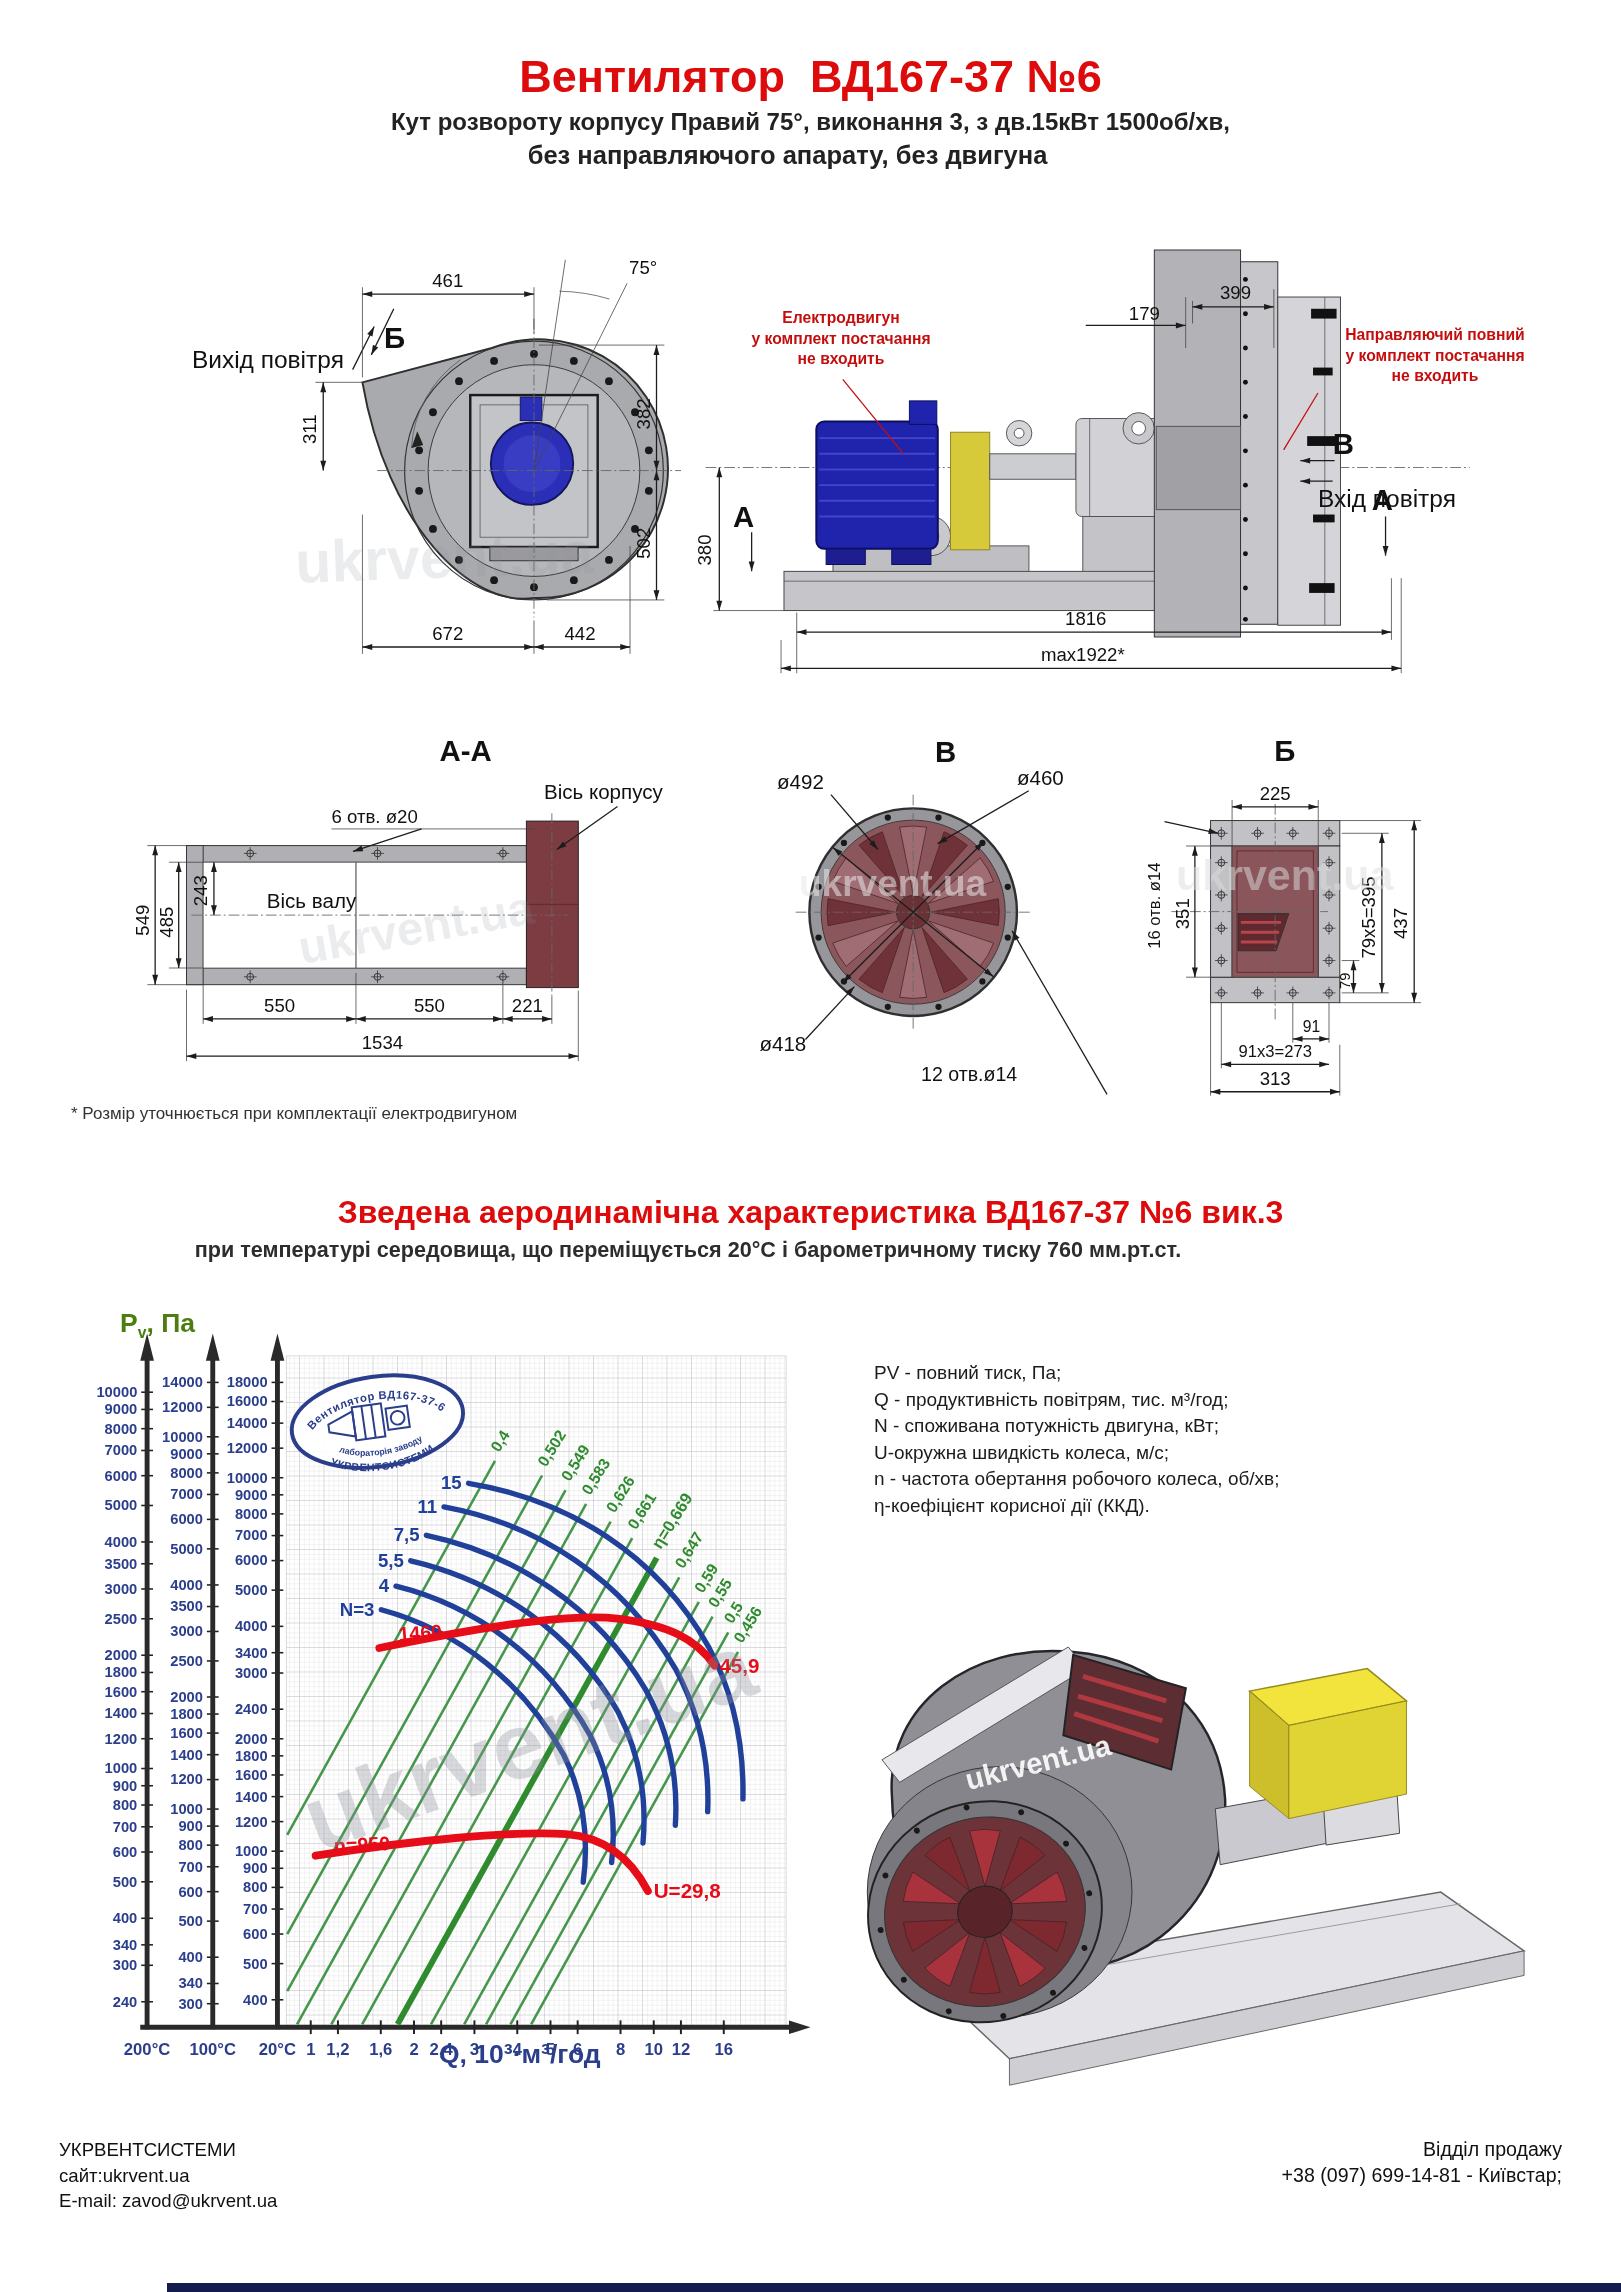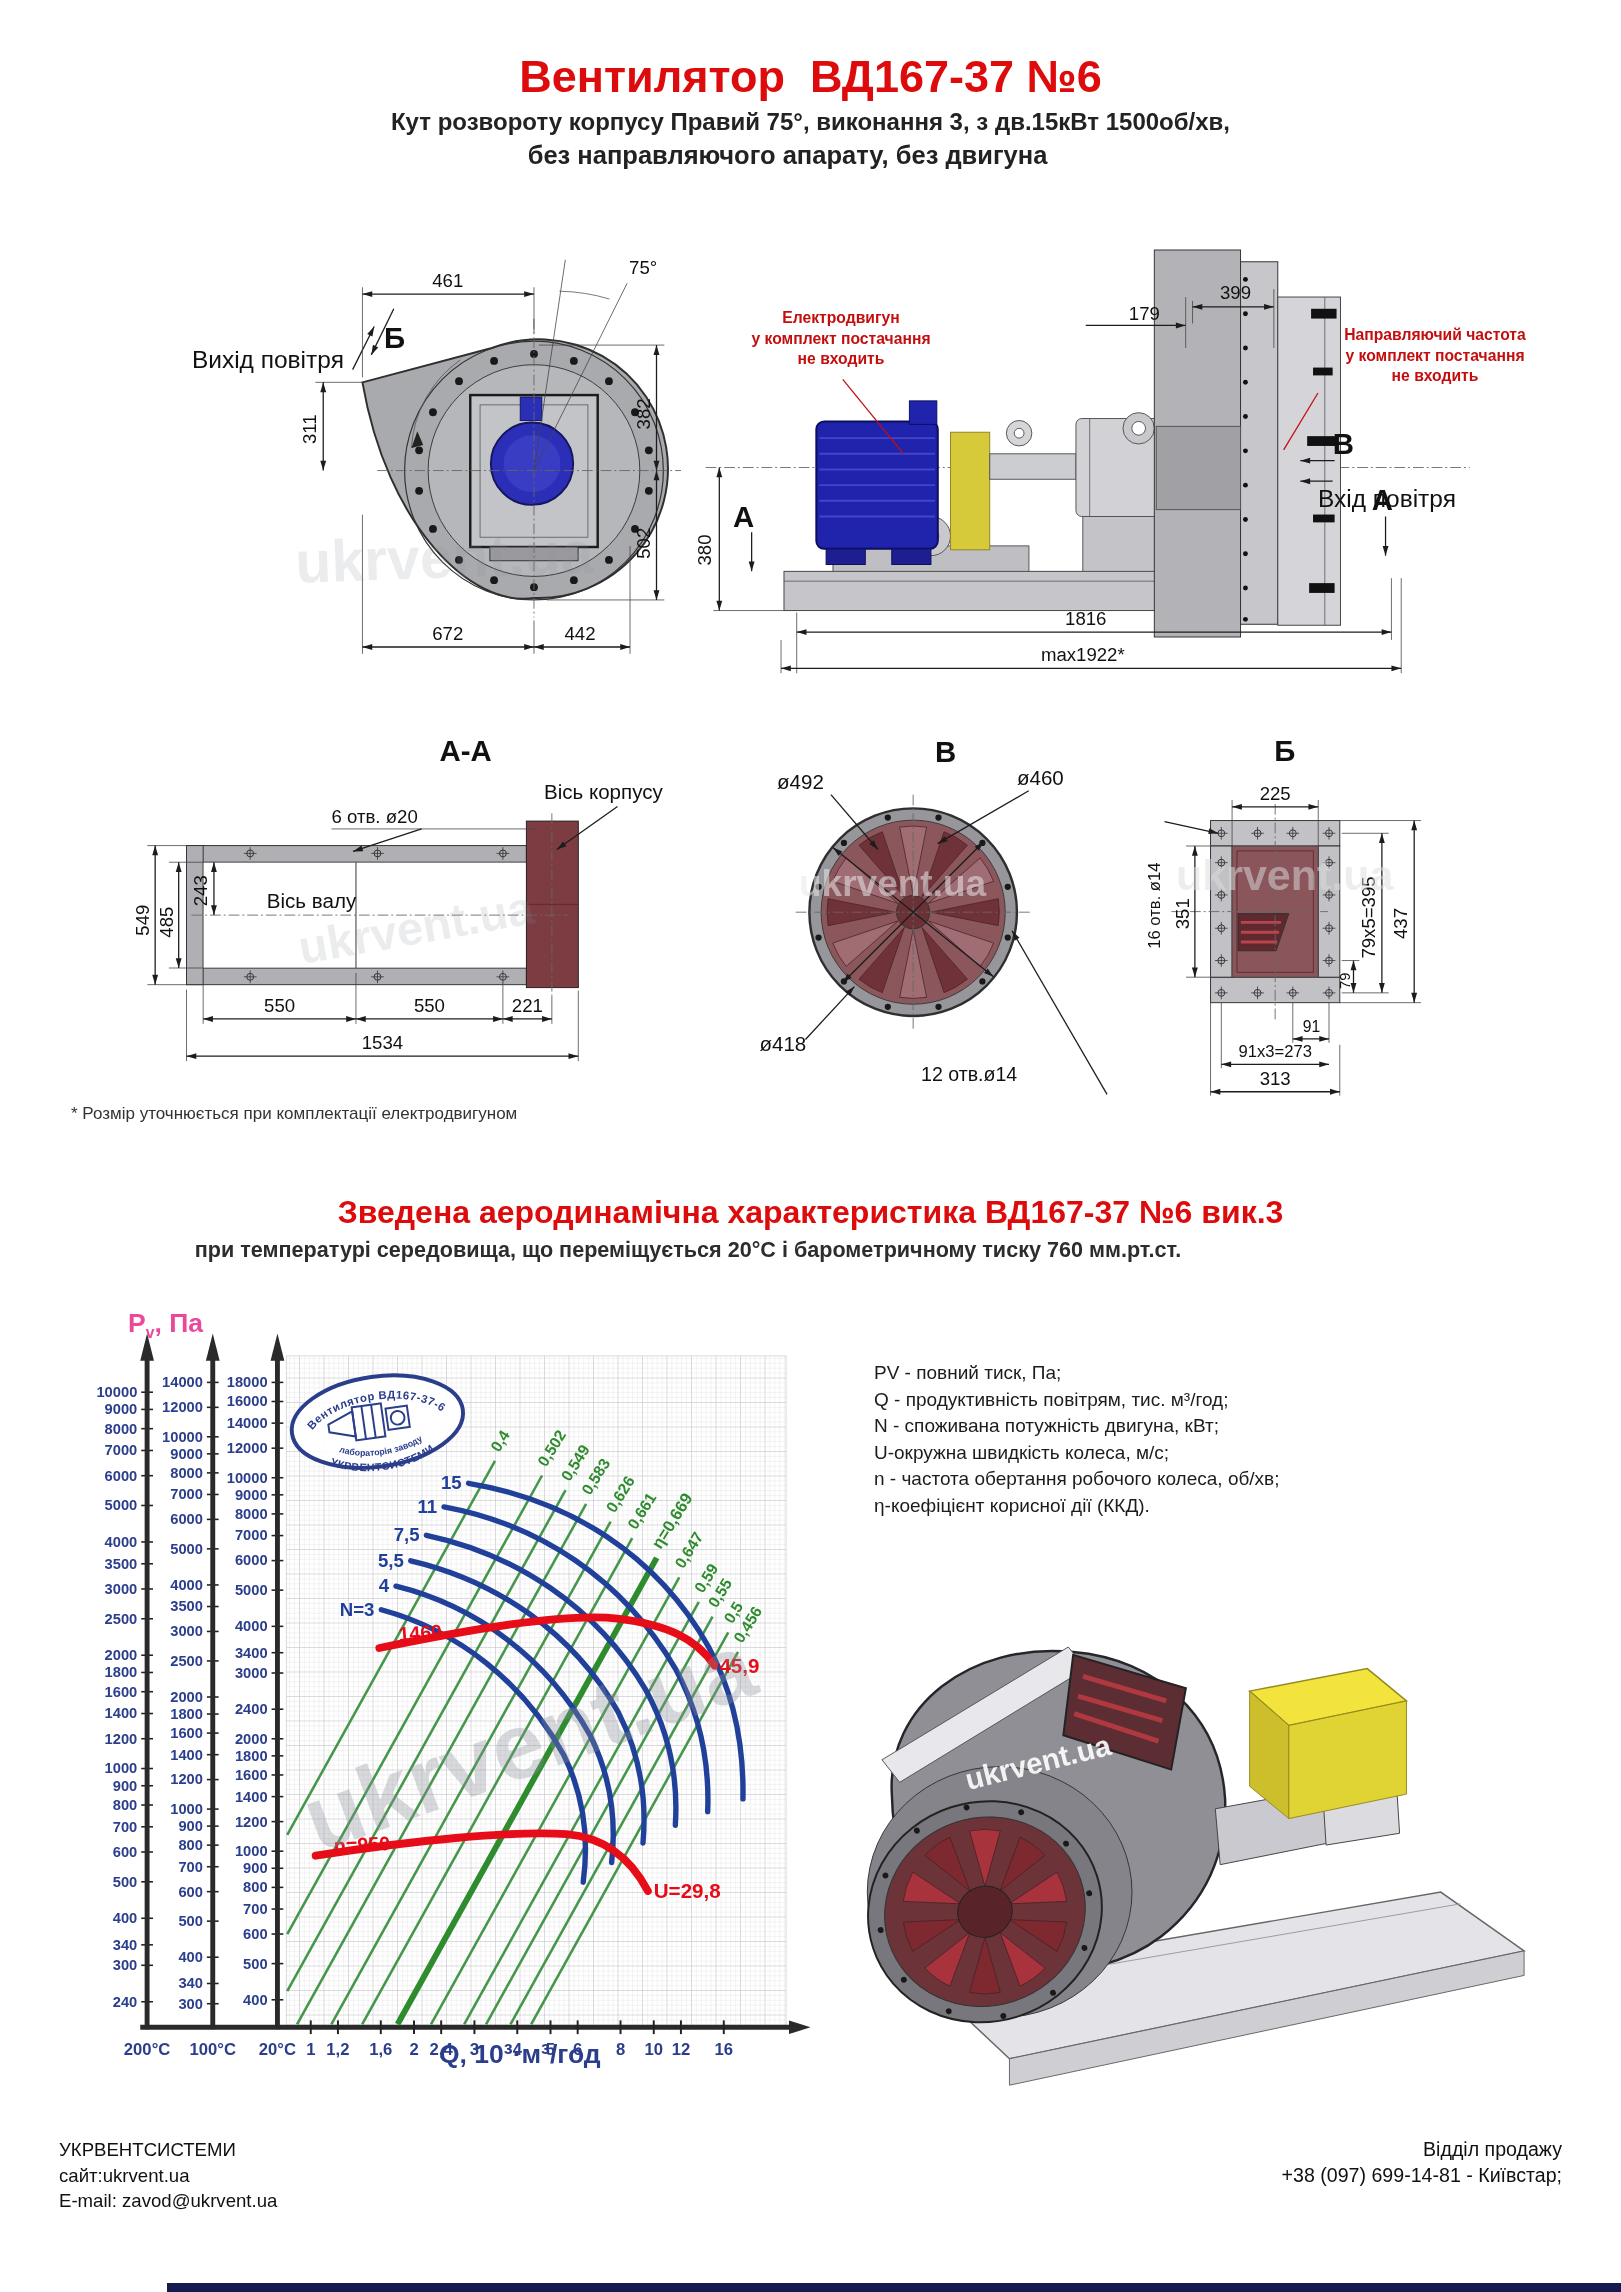--- a/index.html
+++ b/index.html
@@ -8,21 +8,21 @@
   svg{position:absolute;overflow:visible;}
   svg text{font-family:"Liberation Sans",sans-serif;}
   .page-title{left:0;top:51px;width:1621px;text-align:center;font-size:45px;font-weight:bold;color:#dd0b0b;white-space:pre;}
   .sub1{left:0;top:108px;width:1621px;text-align:center;font-size:24px;font-weight:bold;color:#222;}
   .sub2{left:0;top:141px;width:1575px;text-align:center;font-size:25.5px;font-weight:bold;color:#222;}
   .rednote{color:#c40e0e;font-weight:bold;font-size:15.7px;line-height:20.6px;text-align:center;width:274px;}
   .footnote{left:71px;top:1104px;font-size:17px;color:#333;}
   .chart-head{left:0;top:1194px;width:1621px;text-align:center;font-size:32px;font-weight:bold;color:#dd0b0b;}
   .chart-sub{left:0;top:1237px;width:1376px;text-align:center;font-size:21.6px;font-weight:bold;color:#2d2d2d;}
   .legend{left:874px;top:1360px;font-size:19px;line-height:26.5px;color:#1c1c1c;}
-  .pv-label{left:128px;top:1308px;color:#ec4899;font-weight:bold;font-size:26.5px;}
+  .pv-label{left:120px;top:1308px;color:#4d7c0f;font-weight:bold;font-size:26.5px;}
   .pv-label .sub{font-size:15.7px;vertical-align:sub;}
   .q-label{left:439px;top:2039px;color:#2b3e8c;font-weight:bold;font-size:26.5px;}
   .footer-left{left:59px;top:2137px;font-size:18.6px;line-height:25.5px;color:#111;}
   .footer-right{left:935px;top:2137px;width:627px;text-align:right;font-size:19.6px;line-height:25.5px;color:#111;}
   .wm{color:#8a8f98;font-weight:bold;transform-origin:0 0;pointer-events:none;}
   .dimt{font-size:19px;fill:#111;}
   .dimtm{font-size:19px;fill:#111;text-anchor:middle;}
   .lbl{font-size:25px;fill:#111;}
   .mark{font-size:30px;font-weight:bold;fill:#111;}
   .ext{stroke:#444;stroke-width:0.8;}
@@ -49,21 +49,21 @@
 <div class="abs page-title">Вентилятор  ВД167-37 №6</div>
 <div class="abs sub1">Кут розвороту корпусу Правий 75°, виконання 3, з дв.15кВт 1500об/хв,</div>
 <div class="abs sub2">без направляючого апарату, без двигуна</div>
 
 <div class="abs rednote" style="left:704px;top:308px;">
   <div>Електродвигун</div>
   <div>у комплект постачання</div>
   <div>не входить</div>
 </div>
 <div class="abs rednote" style="left:1298px;top:325px;">
-  <div>Направляючий частота</div>
+  <div>Направляючий повний</div>
   <div>у комплект постачання</div>
   <div>не входить</div>
 </div>
 
 <svg style="left:127px;top:201px" width="564" height="495" viewBox="0 0 575 505">
   <path d="M 240 185 L 372 150 A 132 132 0 1 1 415 405 C 350 415 265 330 240 185 Z" fill="#a9aaae" stroke="#2f2f2f" stroke-width="2"></path>
   <circle cx="415" cy="275" r="132" fill="none" stroke="#333" stroke-width="1.2"></circle>
   <circle cx="415" cy="275" r="108" fill="#b6b7bb" stroke="#3a3a3a" stroke-width="1"></circle>
   <g id="d1-bolts" transform="translate(415,275)">
       <circle cx="117.19212260845275" cy="20.664133142364708" r="4" fill="#191919"></circle>

